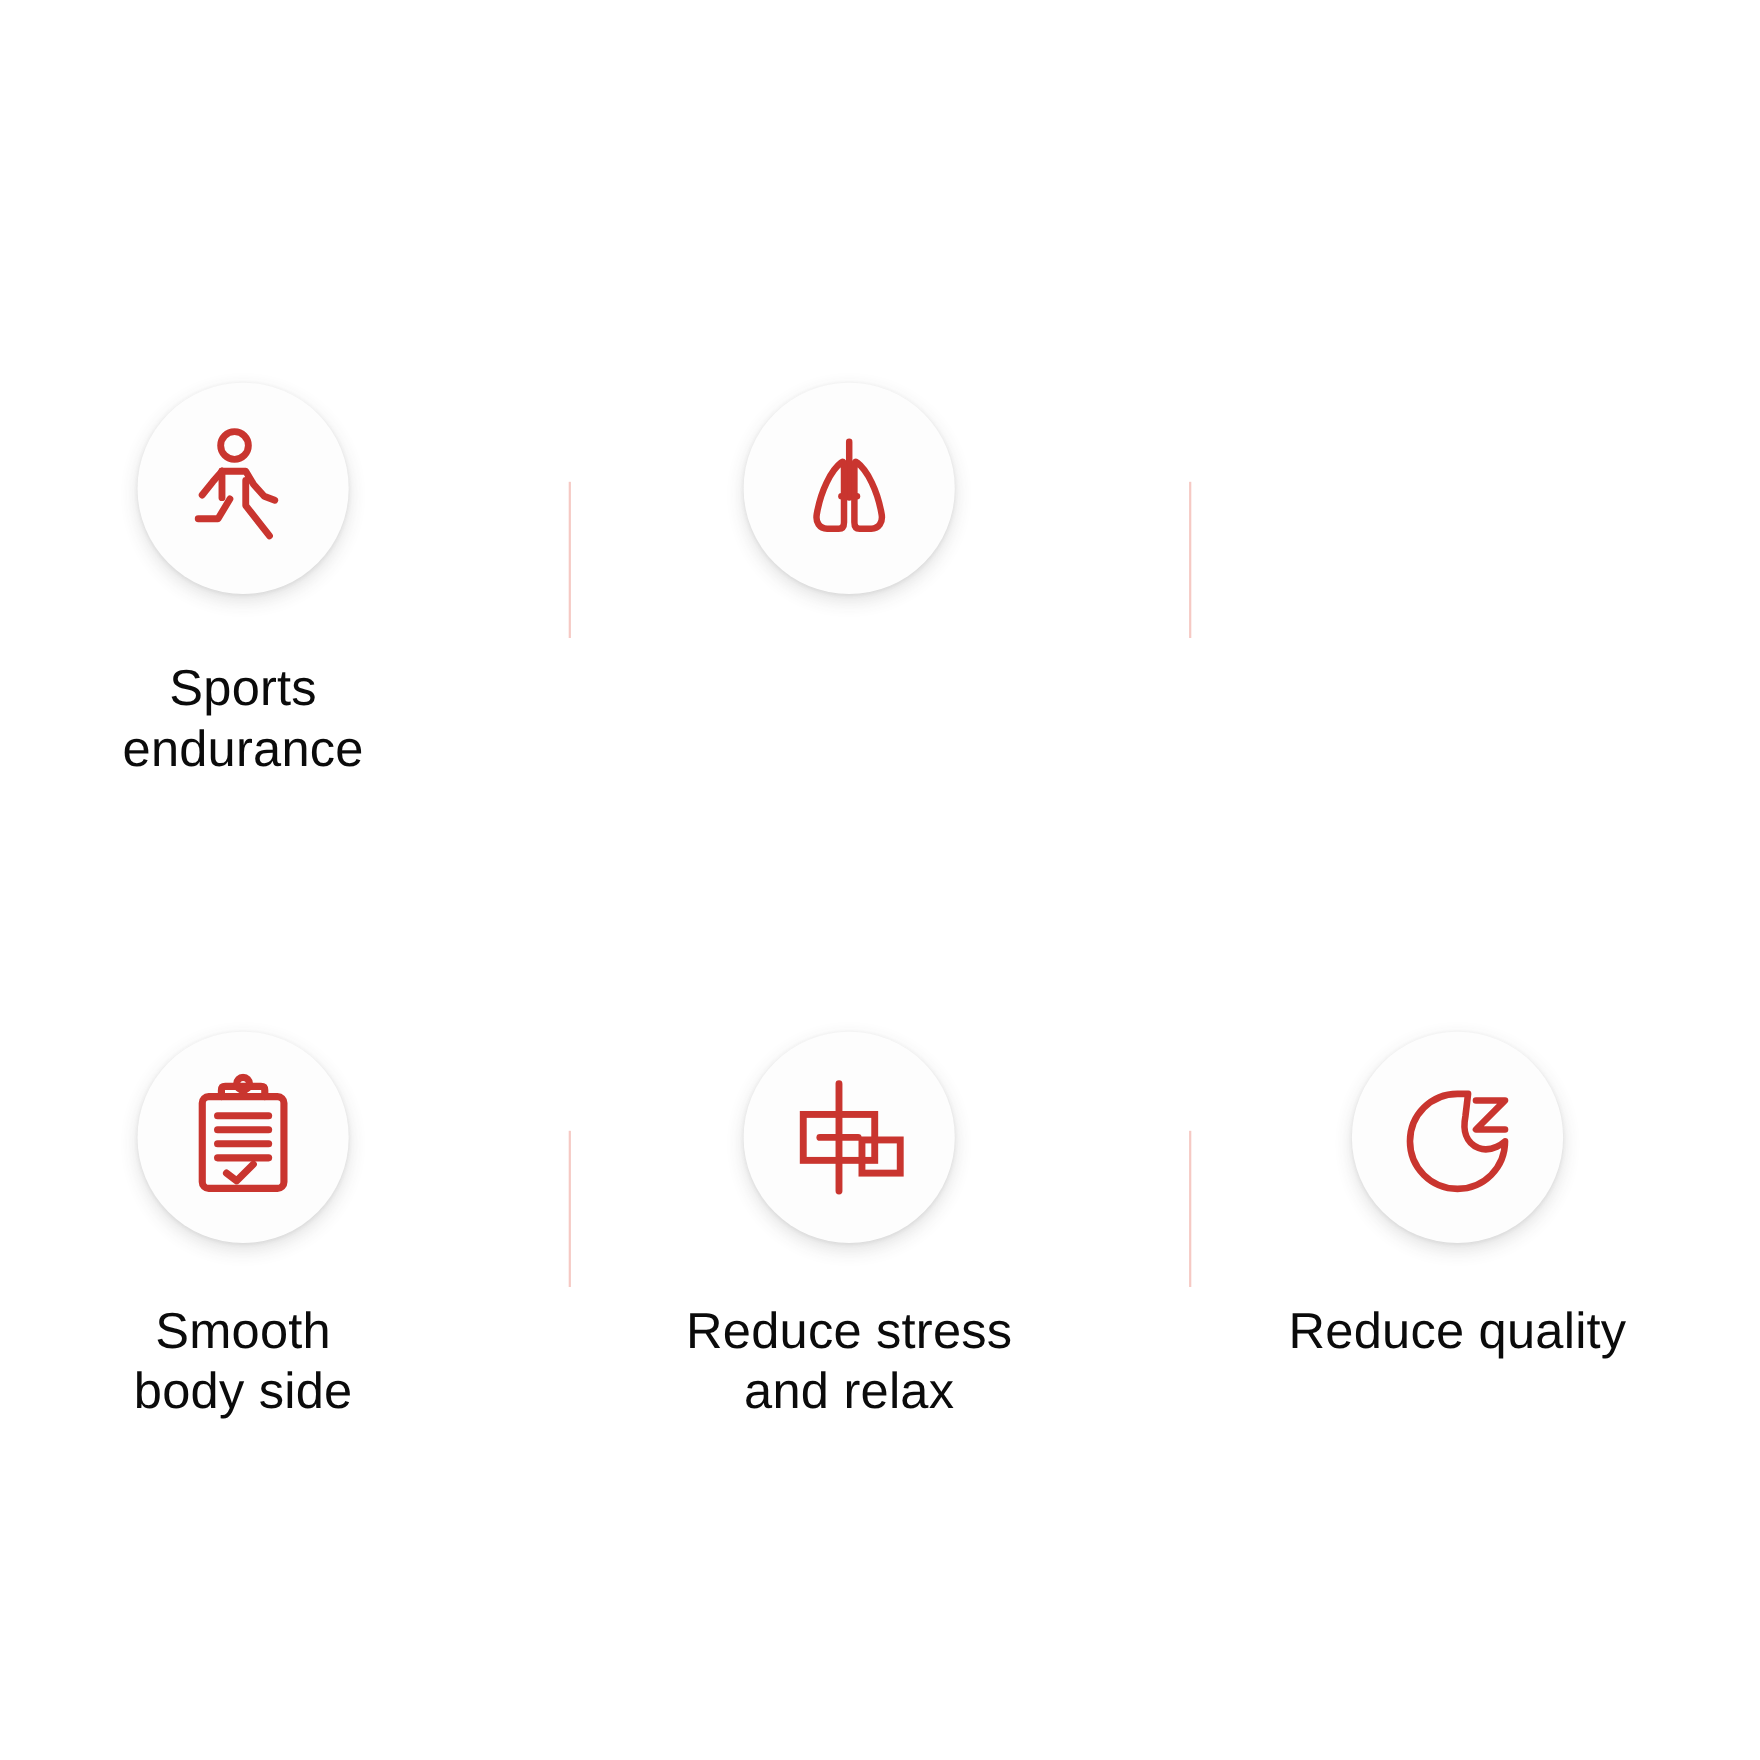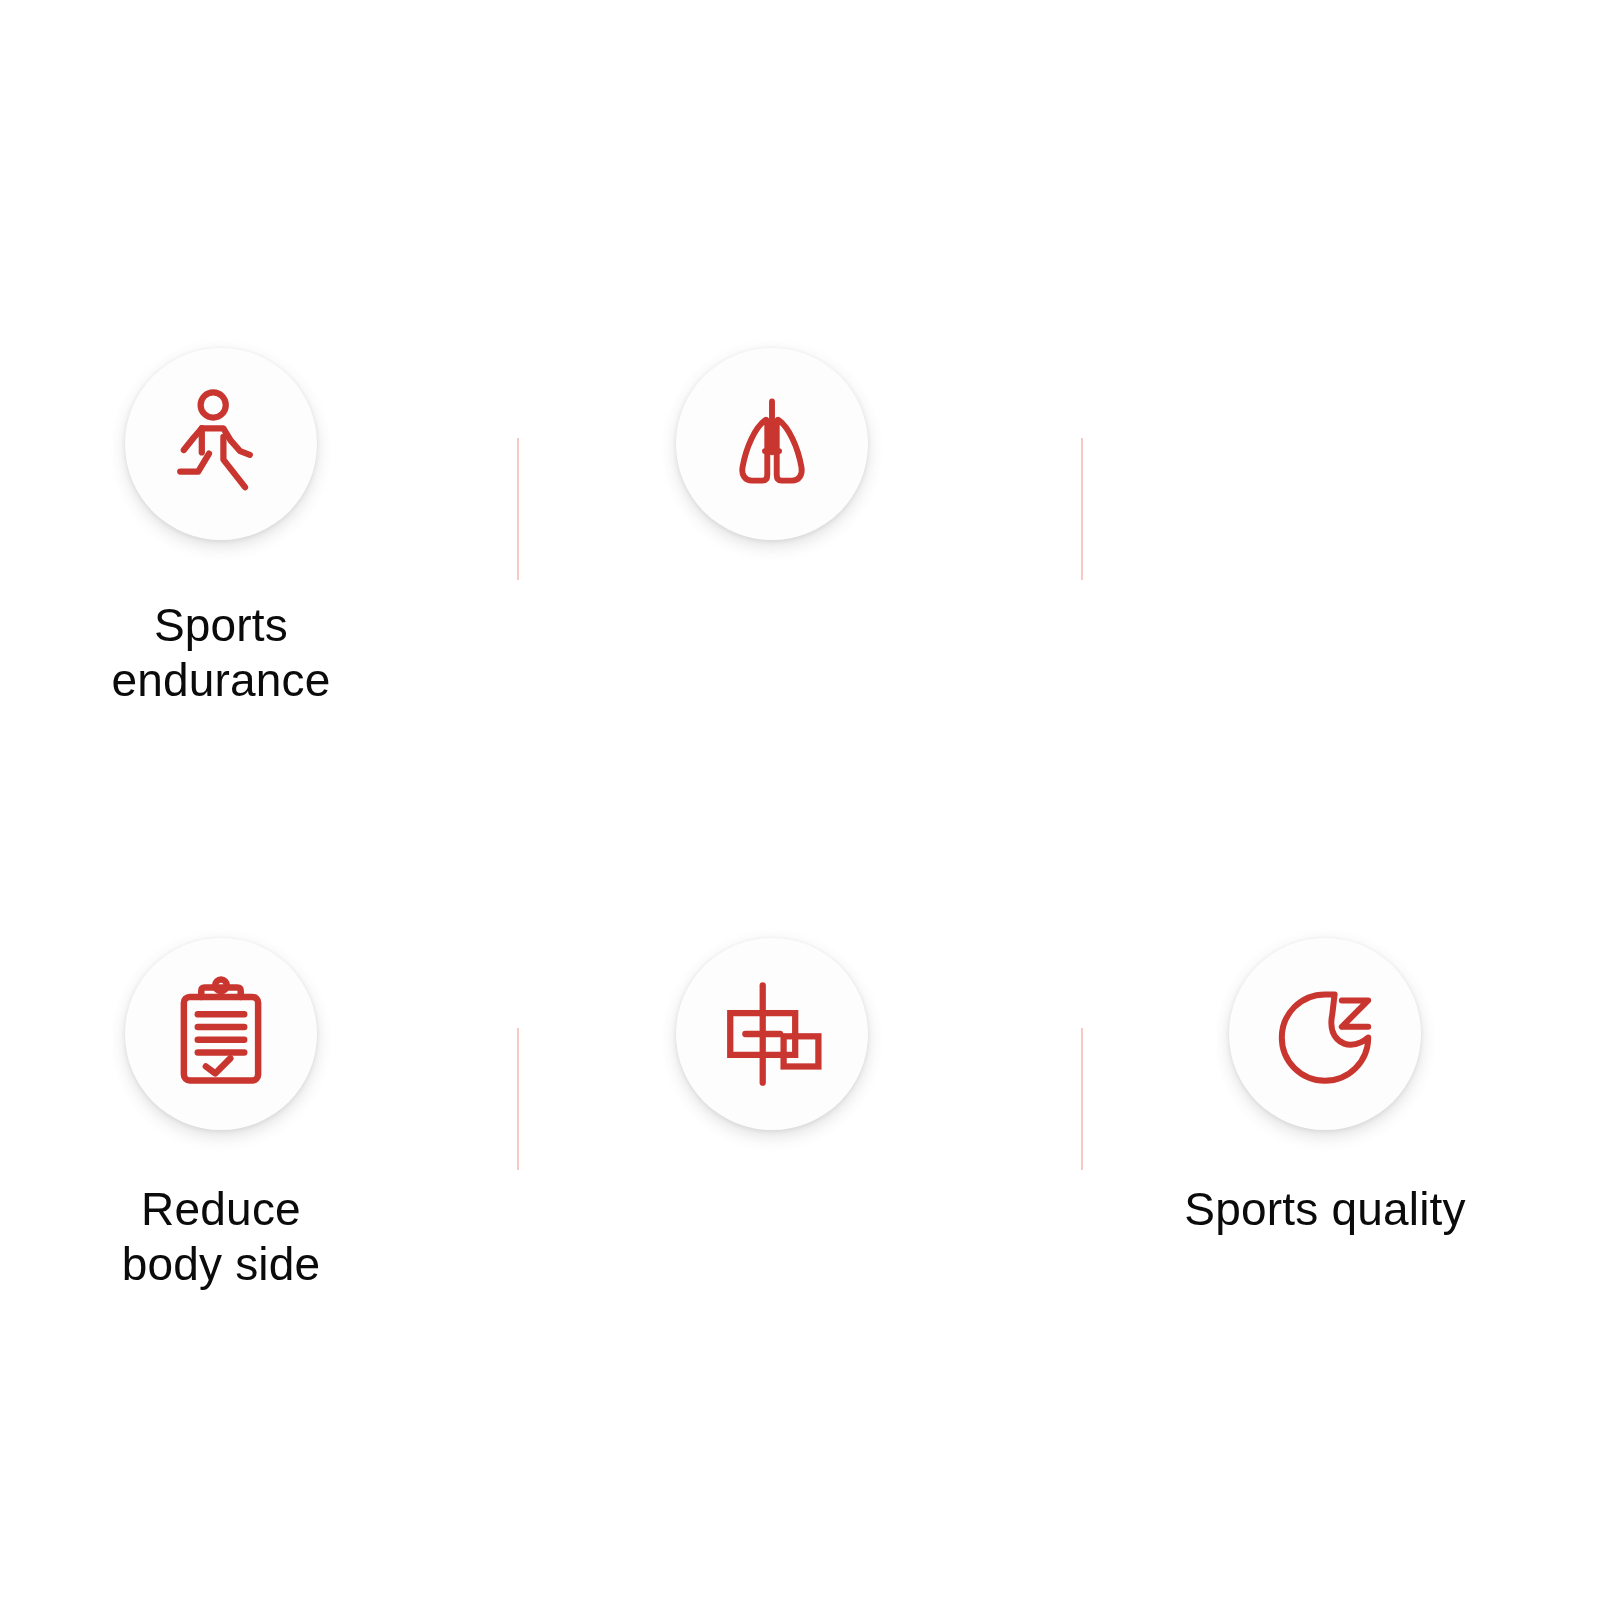--- a/index.html
+++ b/index.html
@@ -131,48 +131,50 @@
             <path d="M33 18 L33 13 C33 11 34 10 36 10 L64 10 C66 10 67 11 67 13 L67 18"></path>
             <circle cx="50" cy="8" r="5"></circle>
             <path d="M30 33 L70 33"></path>
             <path d="M30 44 L70 44"></path>
             <path d="M30 55 L70 55"></path>
             <path d="M30 66 L70 66"></path>
             <path d="M37 78 L45 84 L58 71"></path>
           </svg>
         </span>
       </div>
-      <div class="caption">Reduce
+      <div class="caption">Smooth
 body side</div>
     </div>
 
     <div class="cell row2 col2">
       <div class="badge">
         <span>
           <svg width="116" height="116" viewBox="0 0 100 100" fill="none" stroke="#c9352f" stroke-width="5.4" stroke-linecap="butt" stroke-linejoin="miter">
             <path d="M42 8 L42 92" stroke-linecap="round"></path>
             <rect x="14" y="32" width="56" height="36"></rect>
             <rect x="60" y="52" width="30" height="26"></rect>
             <path d="M27 50 L57 50" stroke-linecap="round"></path>
           </svg>
         </span>
       </div>
+      <div class="caption">Reduce stress
+and relax</div>
     </div>
 
     <div class="cell row2 col3">
       <div class="badge">
         <span>
           <svg width="120" height="120" viewBox="0 0 100 100" fill="none" stroke="#c9352f" stroke-width="5" stroke-linecap="round" stroke-linejoin="round">
             <path d="M58 17 C58 17 55 17 50 17 C30 17 14 33 14 53 C14 73 30 89 50 89
                      C70 89 86 73 86 53 C86 53 76 62 66 58 C56 54 54 44 56 34 C57 26 58 17 58 17 Z"></path>
             <path d="M64 22 L86 22 L64 44 L86 44"></path>
           </svg>
         </span>
       </div>
-      <div class="caption">Sports quality</div>
+      <div class="caption">Reduce quality</div>
     </div>
 
     <div class="divider d-r1 dx1"></div>
     <div class="divider d-r1 dx2"></div>
     <div class="divider d-r2 dx1"></div>
     <div class="divider d-r2 dx2"></div>
 
   </div>
 </div>
 

